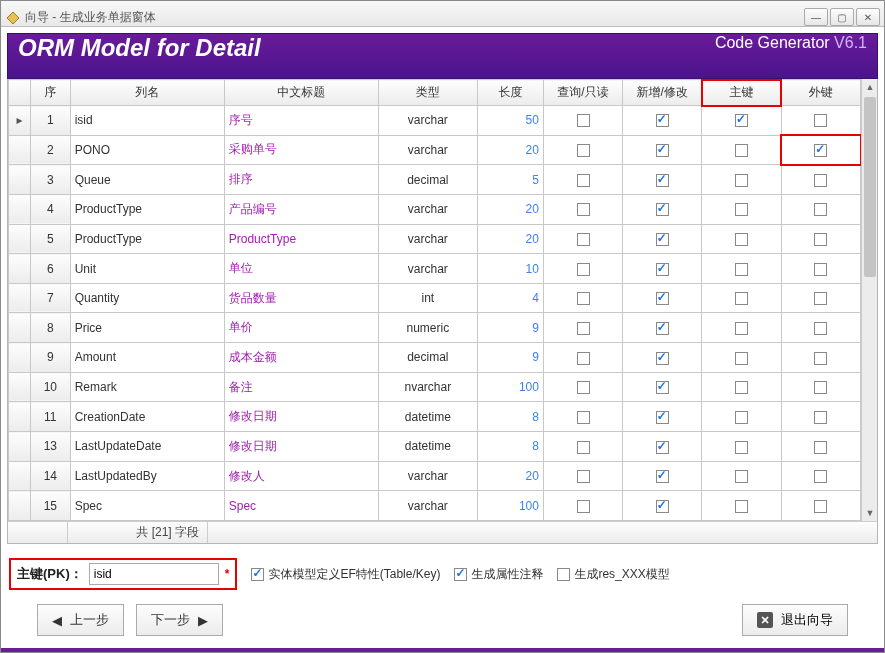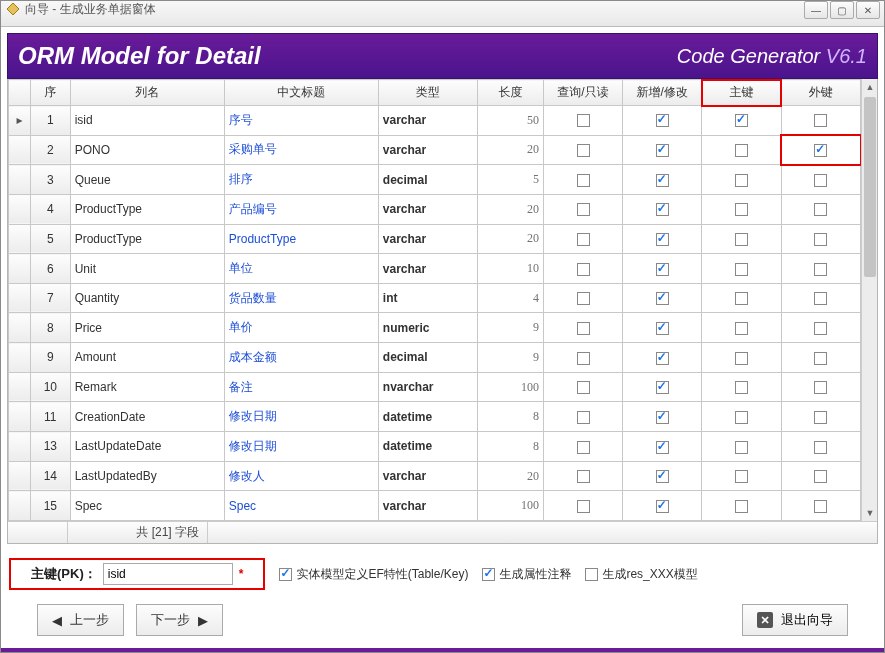--- a/index.html
+++ b/index.html
@@ -17,21 +17,21 @@
       background: #fff;
       border: 1px solid #8a8a8a;
       display: flex;
       flex-direction: column;
     }
     .titlebar {
       height: 26px;
       background: linear-gradient(#f8f8f8, #e8e8e8);
       border-bottom: 1px solid #bbb;
       display: flex;
-      align-items: flex-start;
+      align-items: flex-end;
       padding: 0 4px;
     }
     .titlebar-icon {
       width: 16px; height: 16px;
       display: inline-flex; align-items:center; justify-content:center;
       margin-right: 4px;
       color: #b8860b;
     }
     .titlebar-text { color: #555; font-size: 12px; flex: 1; }
     .titlebar-buttons { display: flex; gap: 2px; }
@@ -48,33 +48,31 @@
       flex: 1;
       padding: 6px;
       display: flex;
       flex-direction: column;
     }
     .header-banner {
       height: 46px;
       background: linear-gradient(#6a1b9a, #4a148c);
       border: 1px solid #3a0f6e;
       display: flex;
-      align-items: center;
       padding: 0 10px;
       color: #fff;
     }
     .header-title {
       font-size: 24px;
       font-weight: bold;
       font-style: italic;
       flex: 1;
     }
     .header-brand {
-      font-size: 20px;
-      font-style: italic;
+      font-size: 16px;
     }
     .header-brand .version { color: #d1b3ff; }
     .grid-area {
       border: 1px solid #b5b5b5;
       border-top: none;
       flex: 1;
       display: flex;
       flex-direction: column;
       min-height: 0;
     }
@@ -110,23 +108,23 @@
       text-align: center;
       color: #555;
       width: 20px;
     }
     .row-num {
       background: linear-gradient(#fdfdfd,#ececec) !important;
       text-align: center;
       color: #333;
     }
     .col-col { text-align: left; color: #333; }
-    .col-cn { text-align: left; color: #1d4ed8; }
-    .col-type { text-align: left; color: #333; font-weight: bold; }
-    .col-len { text-align: right; color: #737373; padding-right: 8px; font-family: Liberation Serif, serif; }
+    .col-cn { text-align: left; color: #a21caf; }
+    .col-type { text-align: center; color: #333; }
+    .col-len { text-align: right; color: #3b82f6; padding-right: 8px; }
     .col-chk { text-align: center; }
     .chk {
       width: 13px; height: 13px;
       display: inline-block;
       border: 1px solid #888;
       background: #fff;
       position: relative;
       vertical-align: middle;
     }
     .chk.checked::after {
@@ -181,21 +179,21 @@
       margin-top: 14px;
       display: flex;
       align-items: center;
       gap: 14px;
       padding: 0 2px;
     }
     .pk-box {
       display: flex;
       align-items: center;
       border: 2px solid #e60000;
-      padding: 3px 20px;
+      padding: 3px 6px;
       gap: 6px;
     }
     .pk-label { font-weight: bold; color: #222; font-size: 13px; }
     .pk-input {
       width: 130px;
       height: 22px;
       border: 1px solid #aaa;
       padding: 0 4px;
       font-size: 12px;
     }

